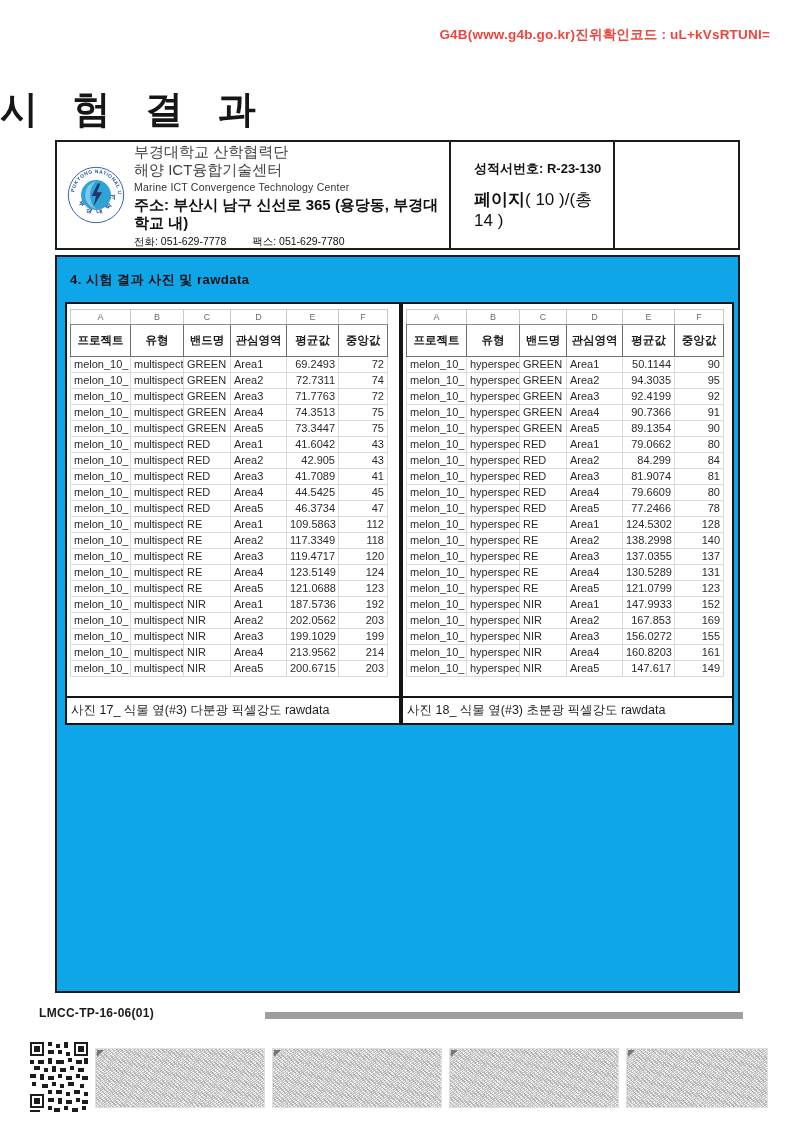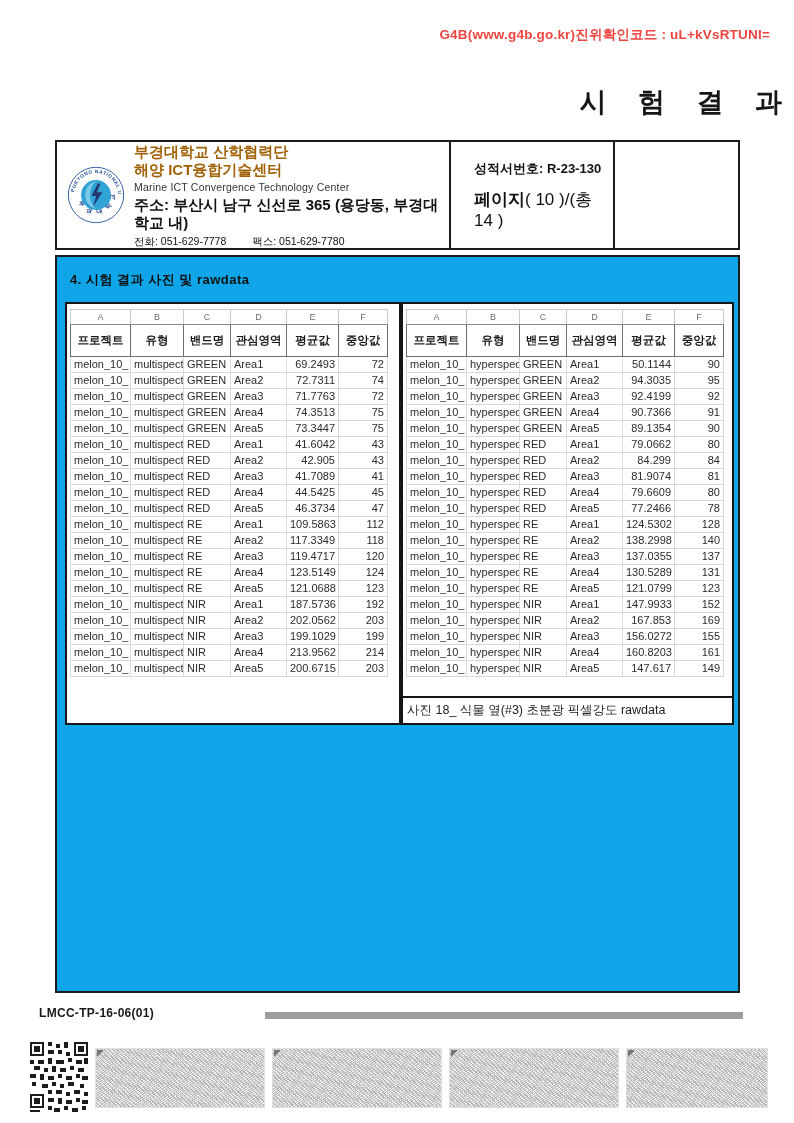--- a/index.html
+++ b/index.html
@@ -1,29 +1,29 @@
 <!DOCTYPE html>
 <html><head>
 <meta charset="utf-8">
 <style>
   html,body{margin:0;padding:0;background:#ffffff;}
   body{font-family:"Liberation Sans","DejaVu Sans",sans-serif;color:#111;}
   .page{position:relative;width:794px;height:1123px;background:#fff;overflow:hidden;}
 
   .verify-code{position:absolute;top:26px;right:24px;font-size:13.5px;font-weight:bold;color:#ee4540;letter-spacing:.2px;}
 
-  .doc-title{position:absolute;top:84px;left:0;width:100%;text-align:right;font-size:27px;font-weight:bold;letter-spacing:12px;color:#161616;}
+  .doc-title{position:absolute;top:84px;left:0;width:100%;text-align:left;font-size:38px;font-weight:bold;letter-spacing:12px;color:#161616;}
 
   
   .head-box{position:absolute;left:55px;top:140px;width:685px;height:110px;border:2px solid #1c1c1c;display:flex;box-sizing:border-box;background:#fff;}
   .head-left{width:394px;border-right:2px solid #1c1c1c;display:flex;align-items:center;padding-left:10px;box-sizing:border-box;}
   .head-mid{width:164px;border-right:2px solid #1c1c1c;box-sizing:border-box;display:flex;flex-direction:column;justify-content:center;padding-left:23px;}
   .head-right{flex:1;}
   .org-text{margin-left:9px;line-height:1.22;}
-  .org-line1,.org-line2{font-size:15px;font-weight:bold;color:#a16207;}
+  .org-line1,.org-line2{font-size:15px;font-weight:normal;color:#404040;}
   .org-en{font-size:10.5px;color:#333;margin-top:2px;letter-spacing:.2px;}
   .org-addr{font-size:15px;font-weight:bold;margin-top:2px;}
   .org-tel{font-size:10.5px;font-weight:normal;margin-top:2px;}
   .org-tel .gap{display:inline-block;width:26px;}
   .report-no{font-size:13px;font-weight:bold;}
   .report-page{font-size:17px;margin-top:10px;}
   .report-page .lbl{font-weight:bold;}
 
   
   .main-box{position:absolute;left:55px;top:255px;width:685px;height:738px;border:2px solid #1c1c1c;box-sizing:border-box;background:#0ea5e9;}
@@ -295,20 +295,21 @@
               <td>melon_10_</td>
               <td>multispect</td>
               <td>NIR</td>
               <td>Area5</td>
               <td class="num">200.6715</td>
               <td class="num">203</td>
             </tr>
             </tbody>
         </table>
       </div>
+      <div class="caption-row">사진 17_ 식물 옆(#3) 다분광 픽셀강도 rawdata</div>
     </div>
 
     <div class="tbl-container right">
       <div class="xl-wrap">
         <table class="xl">
           <colgroup>
               <col style="width:60px">
               <col style="width:53px">
               <col style="width:47px">
               <col style="width:56px">

